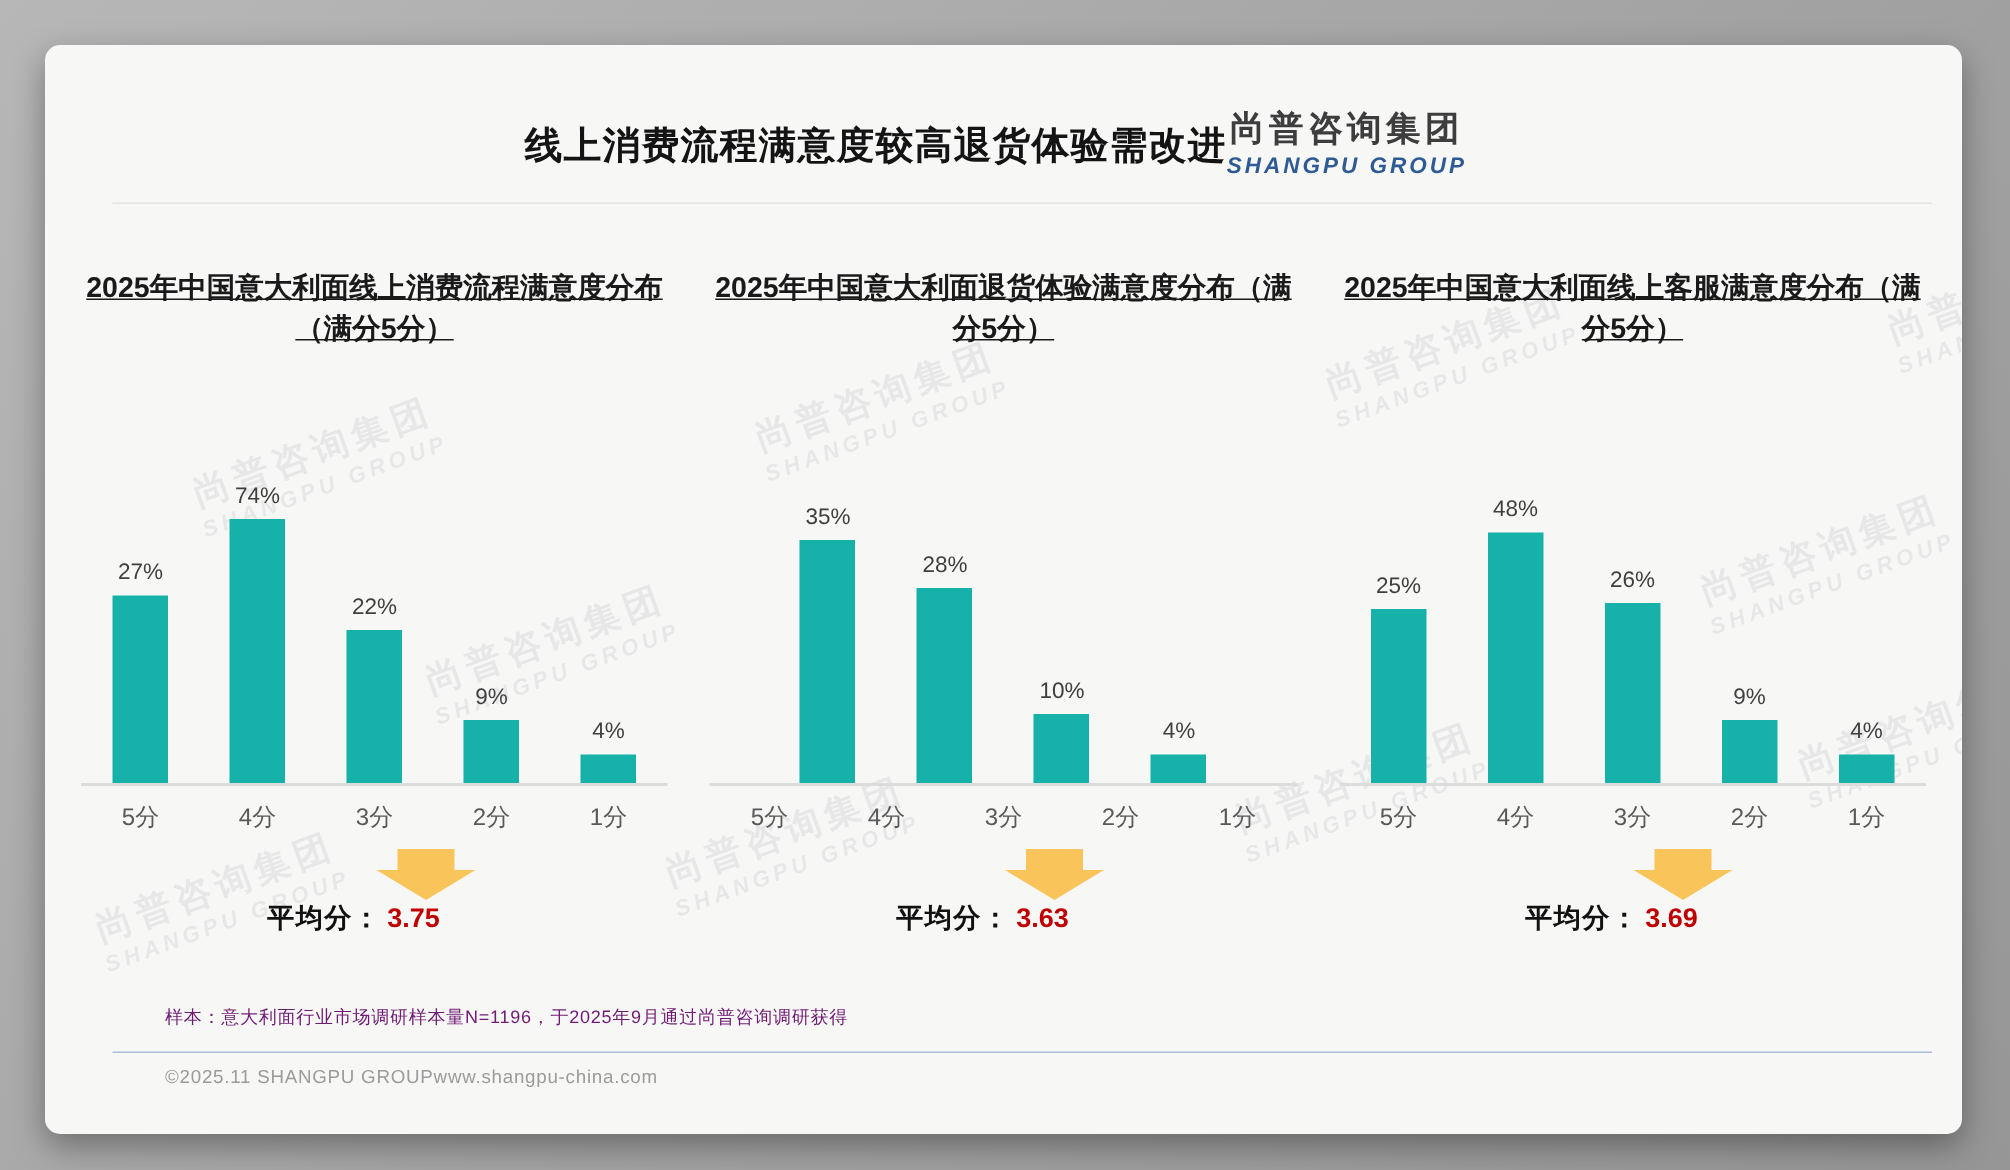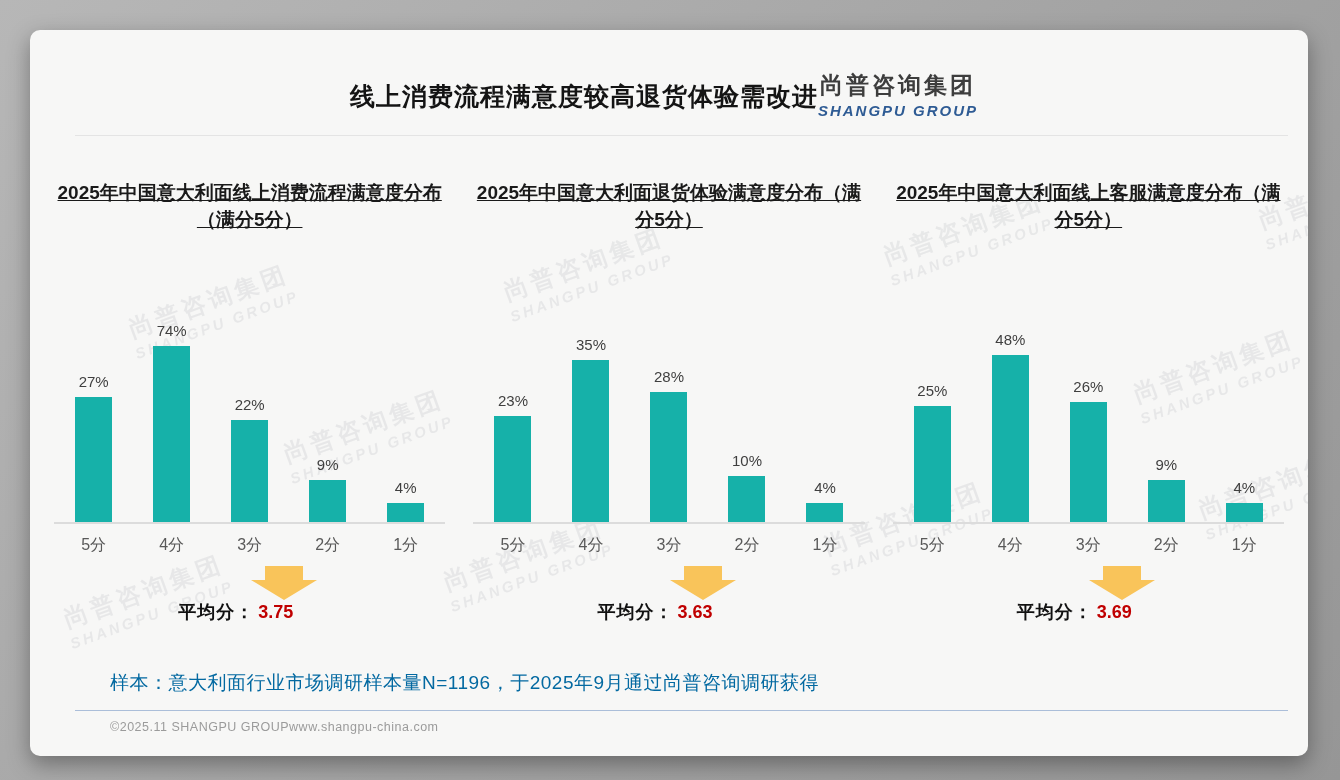--- a/index.html
+++ b/index.html
@@ -125,22 +125,22 @@
   .avg-row {
     text-align: center;
     font-size: 18px;
     transform: translateX(-14px);
   }
   .avg-label { font-weight: bold; color: #111; letter-spacing: 1px; }
   .avg-value { color: #c00000; font-weight: 600; margin-left: 4px; }
 
   .note-row {
     margin: 46px 20px 0 80px;
-    font-size: 19px;
-    color: #0369a1;
+    font-size: 12px;
+    color: #701a75;
     letter-spacing: 0.5px;
   }
   .footer-divider {
     border-top: 1px solid #abbed9;
     margin: 14px 20px 0 45px;
   }
   .footer {
     display: flex;
     justify-content: flex-start;
     padding: 9px 75px 0 80px;
@@ -243,24 +243,20 @@
           </svg>
       </div>
       <div class="avg-row">
         <span class="avg-label">平均分：</span><span class="avg-value">3.75</span>
       </div>
     </div>
 
     <div class="chart-col">
       <div class="chart-title">2025年中国意大利面退货体验满意度分布（满分5分）</div>
       <div class="plot">
-          <div class="bar-cell">
-            <div class="bar-label">23%</div>
-            <div class="bar" style="height: 106px; background: rgb(22, 177, 169);"></div>
-          </div>
           <div class="bar-cell">
             <div class="bar-label">35%</div>
             <div class="bar" style="height: 162px; background: rgb(22, 177, 169);"></div>
           </div>
           <div class="bar-cell">
             <div class="bar-label">28%</div>
             <div class="bar" style="height: 130px; background: rgb(22, 177, 169);"></div>
           </div>
           <div class="bar-cell">
             <div class="bar-label">10%</div>

